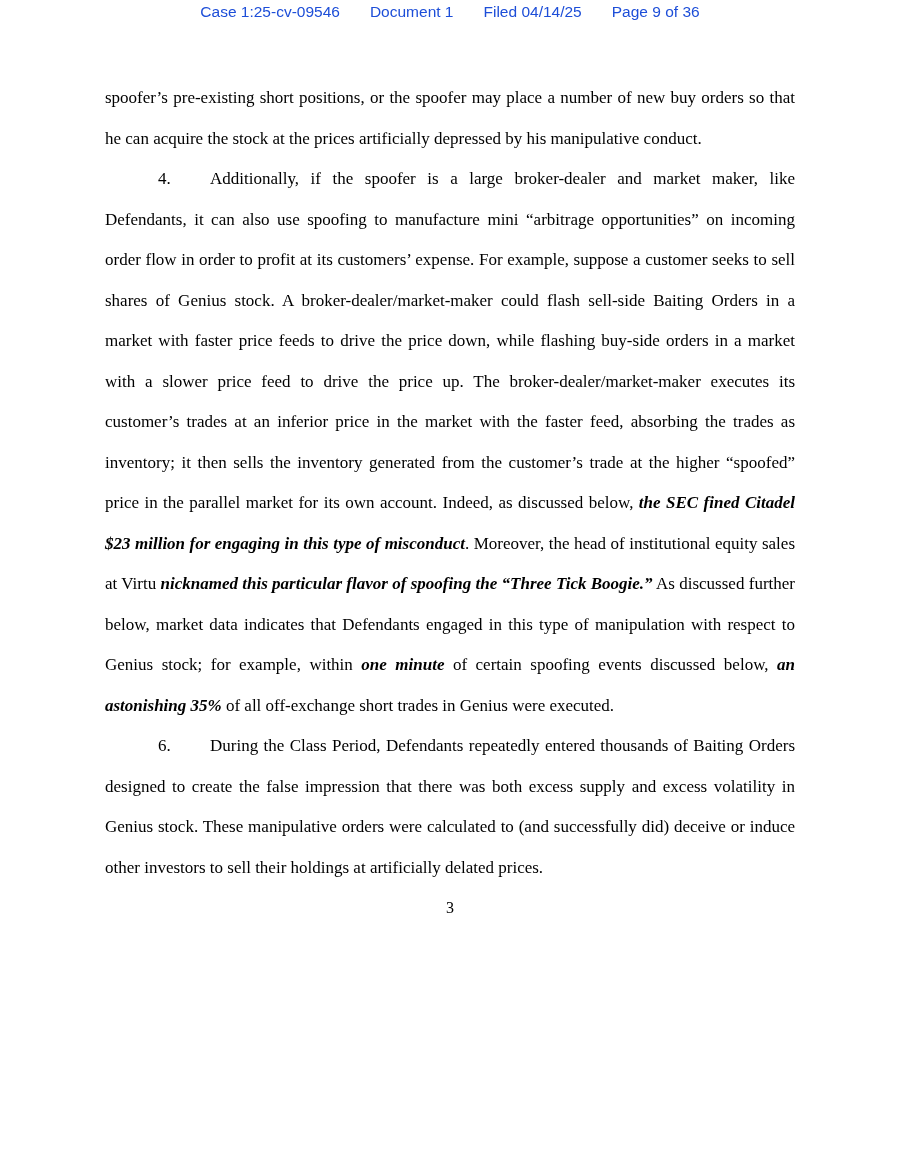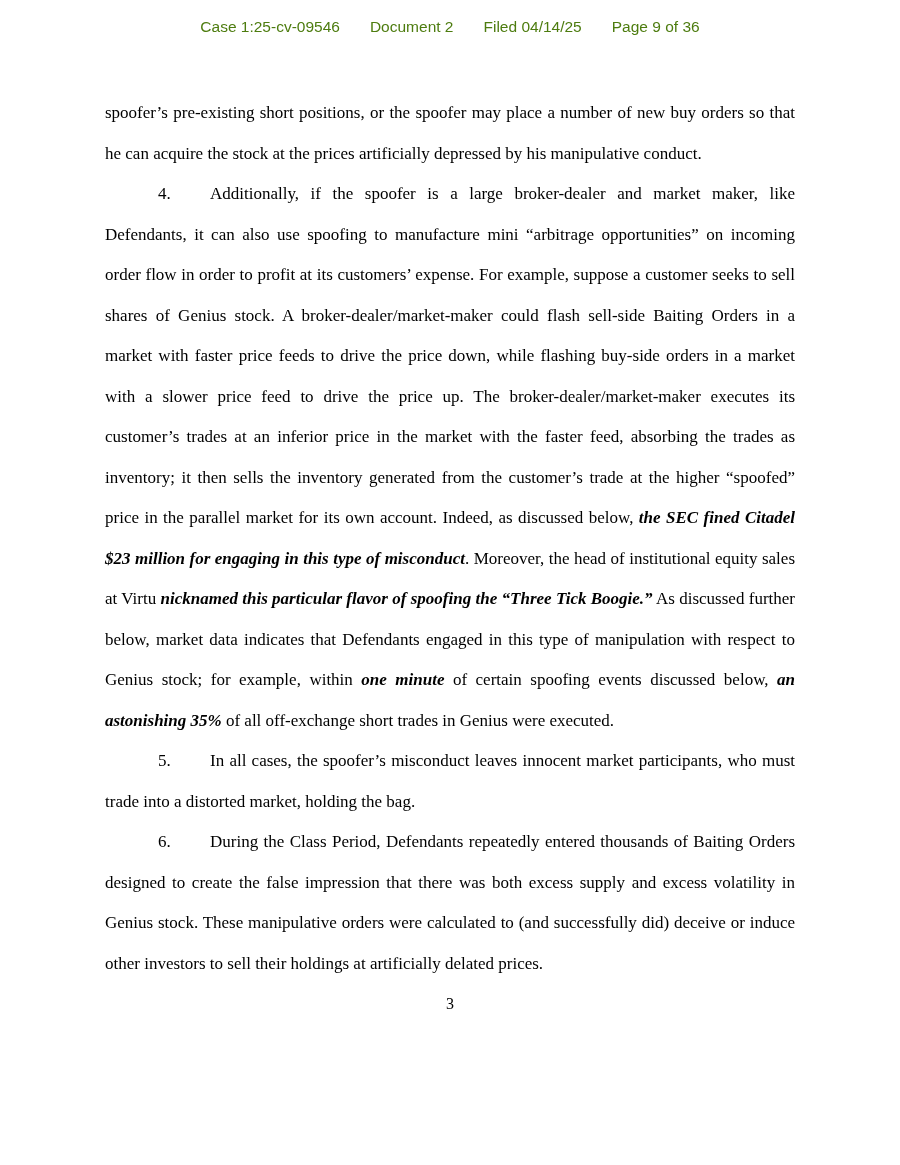--- a/index.html
+++ b/index.html
@@ -7,27 +7,27 @@
     width: 900px;
     height: 1165px;
     background: #ffffff;
     position: relative;
     box-sizing: border-box;
     font-family: "Liberation Serif", serif;
     color: #000000;
     overflow: hidden;
   }
   .stamp-header {
-    padding-top: 17px;
+    padding-top: 2px;
     display: flex;
     justify-content: center;
     gap: 30px;
     font-family: "Liberation Sans", sans-serif;
     font-size: 15.5px;
-    color: #4d7c0f;
+    color: #1d4ed8;
     line-height: 20px;
   }
   .content {
     margin: 56px 100px 0 105px;
     width: 690px;
     font-size: 17px;
     line-height: 40.5px;
     text-align: justify;
     font-family: Liberation Serif, serif;
   }
@@ -42,32 +42,31 @@
     line-height: 19px;
   }
 </style>
 </head>
 <body>
 
 <div class="page">
 
   <div class="stamp-header">
     <span>Case 1:25-cv-09546</span>
-    <span>Document 2</span>
+    <span>Document 1</span>
     <span>Filed 04/14/25</span>
     <span>Page 9 of 36</span>
   </div>
 
   <div class="content">
 
     <p class="para"><span>spoofer’s pre-existing short positions, or the spoofer may place a number of new buy orders so that he can acquire the stock at the prices artificially depressed by his manipulative conduct.</span></p>
 
     <p class="para numbered"><span class="pnum">4.</span><span>Additionally, if the spoofer is a large broker-dealer and market maker, like Defendants, it can also use spoofing to manufacture mini “arbitrage opportunities” on incoming order flow in order to profit at its customers’ expense.  For example, suppose a customer seeks to sell shares of Genius stock.  A broker-dealer/market-maker could flash sell-side Baiting Orders in a market with faster price feeds to drive the price down, while flashing buy-side orders in a market with a slower price feed to drive the price up.  The broker-dealer/market-maker executes its customer’s trades at an inferior price in the market with the faster feed, absorbing the trades as inventory; it then sells the inventory generated from the customer’s trade at the higher “spoofed” price in the parallel market for its own account.  Indeed, as discussed below, </span><span class="bi">the SEC fined Citadel $23 million for engaging in this type of misconduct</span><span>.  Moreover, the head of institutional equity sales at Virtu </span><span class="bi">nicknamed this particular flavor of spoofing the “Three Tick Boogie.”</span><span>  As discussed further below, market data indicates that Defendants engaged in this type of manipulation with respect to Genius stock; for example, within </span><span class="bi">one minute</span><span> of certain spoofing events discussed below, </span><span class="bi">an astonishing 35%</span><span> of all off-exchange short trades in Genius were executed.</span></p>
 
-    <p class="para numbered"><span class="pnum">5.</span><span>In all cases, the spoofer’s misconduct leaves innocent market participants, who must trade into a distorted market, holding the bag.</span></p>
 
     <p class="para numbered"><span class="pnum">6.</span><span>During the Class Period, Defendants repeatedly entered thousands of Baiting Orders designed to create the false impression that there was both excess supply and excess volatility in Genius stock. These manipulative orders were calculated to (and successfully did) deceive or induce other investors to sell their holdings at artificially delated prices.</span></p>
 
   </div>
 
   <div class="footer">
     <span>3</span>
   </div>
 
 </div>

